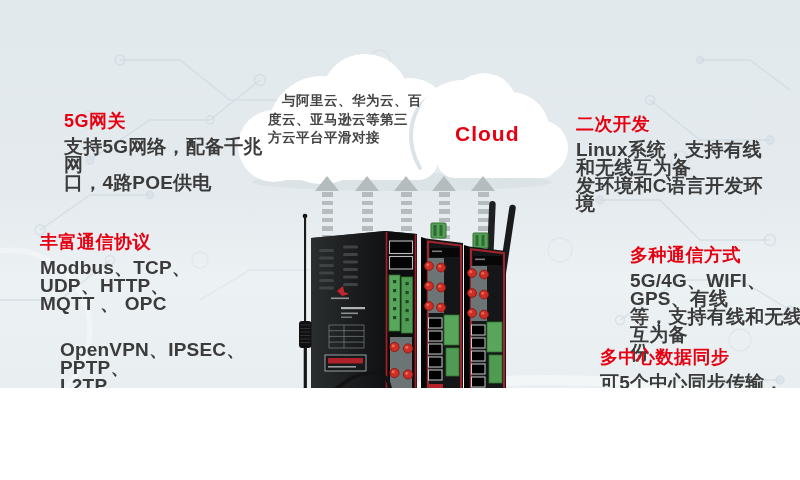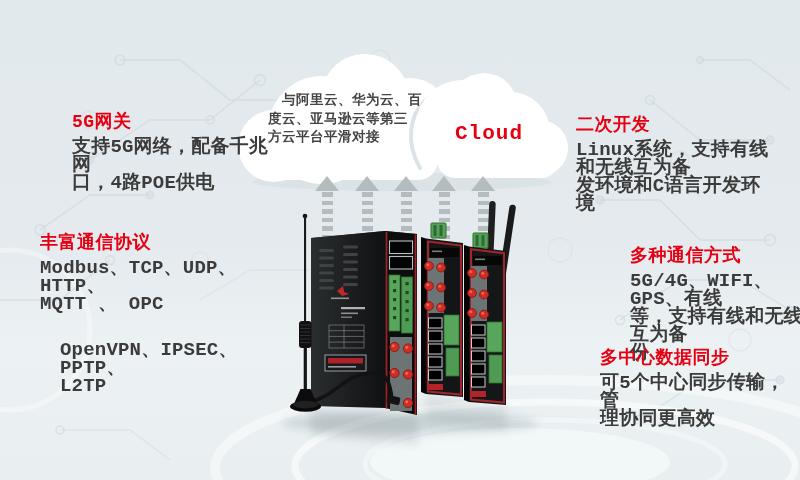--- a/index.html
+++ b/index.html
@@ -1,18 +1,18 @@
 <!DOCTYPE html>
 <html><head>
 <meta charset="utf-8">
 <style>
   html,body{margin:0;padding:0;}
   .stage{
-    position:relative;width:800px;height:480px;overflow:hidden;
-    font-family:Liberation Mono, monospace;
+    position:relative;width:800px;height:388px;overflow:hidden;
+    font-family:Liberation Sans, sans-serif;
     background:linear-gradient(180deg,#e2e9ec 0%,#e4eaed 50%,#ecf2f4 72%,#e9eff1 100%);
   }
   .bg-svg{position:absolute;left:0;top:0;z-index:1;}
   .cloud-svg{position:absolute;left:222px;top:48px;z-index:2;}
   .cloud-text{
     position:absolute;left:268px;top:92px;width:170px;z-index:5;
     font-size:13.5px;font-weight:bold;color:#454545;line-height:18.5px;
     white-space:pre-line;letter-spacing:0.5px;
   }
   .cloud-label{
@@ -23,21 +23,21 @@
   .arrow-head{width:0;height:0;margin:0 auto;
     border-left:12px solid transparent;border-right:12px solid transparent;
     border-bottom:15px solid #b5bcbe;}
   .arrow-shaft{width:11px;height:53px;margin:1px auto 0;
     background:repeating-linear-gradient(to bottom,#b5bcbe 0 4.5px,rgba(0,0,0,0) 4.5px 8.5px);}
   .a1{left:315px}.a2{left:355px}.a3{left:394px}.a4{left:432px}.a5{left:471px}
   .devices{position:absolute;left:265px;top:165px;z-index:4;}
   .feature{position:absolute;z-index:5;}
   .feature-title{font-size:18px;font-weight:bold;color:#e60012;letter-spacing:0.5px;margin-bottom:5px;}
   .feature-desc{font-size:19px;font-weight:600;color:#3b3b3b;line-height:18px;white-space:pre-line;letter-spacing:0.2px;}
-  .f-l1{left:72px;top:109px;width:200px;}
+  .f-l1{left:64px;top:109px;width:200px;}
   .f-l2{left:40px;top:230px;width:210px;}
   .f-l3{left:60px;top:341px;width:200px;}
   .f-r1{left:576px;top:112px;width:200px;}
   .f-r2{left:630px;top:243px;width:185px;}
   .f-r3{left:600px;top:345px;width:190px;}
 </style>
 </head>
 <body>
 
 <div class="stage">

